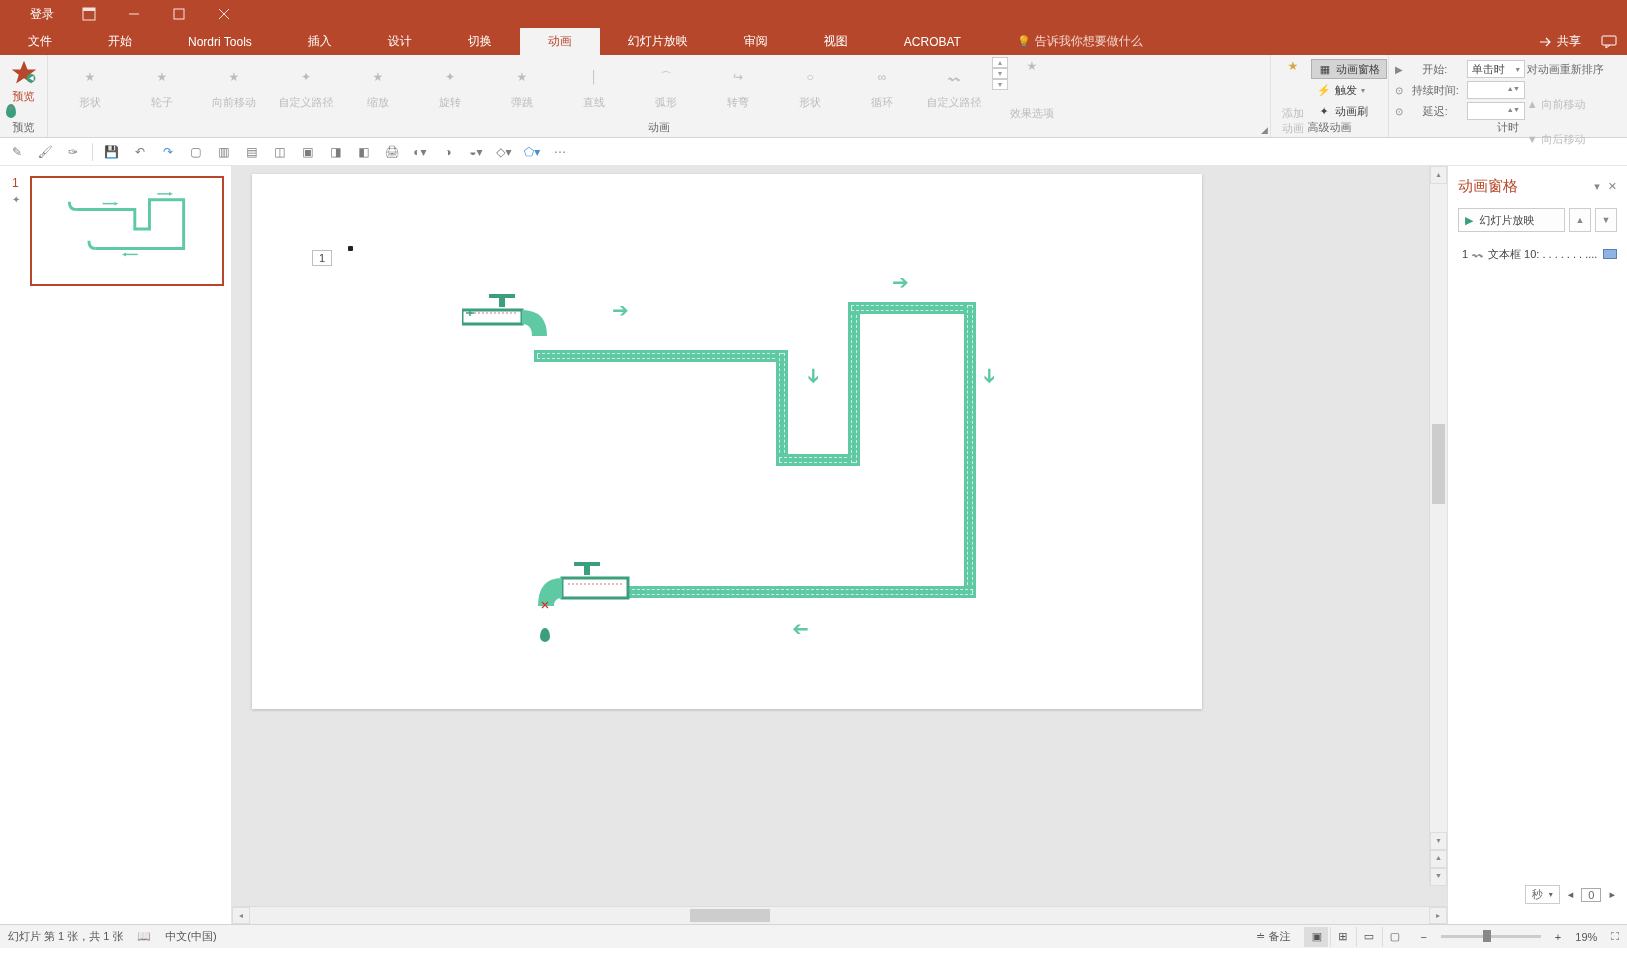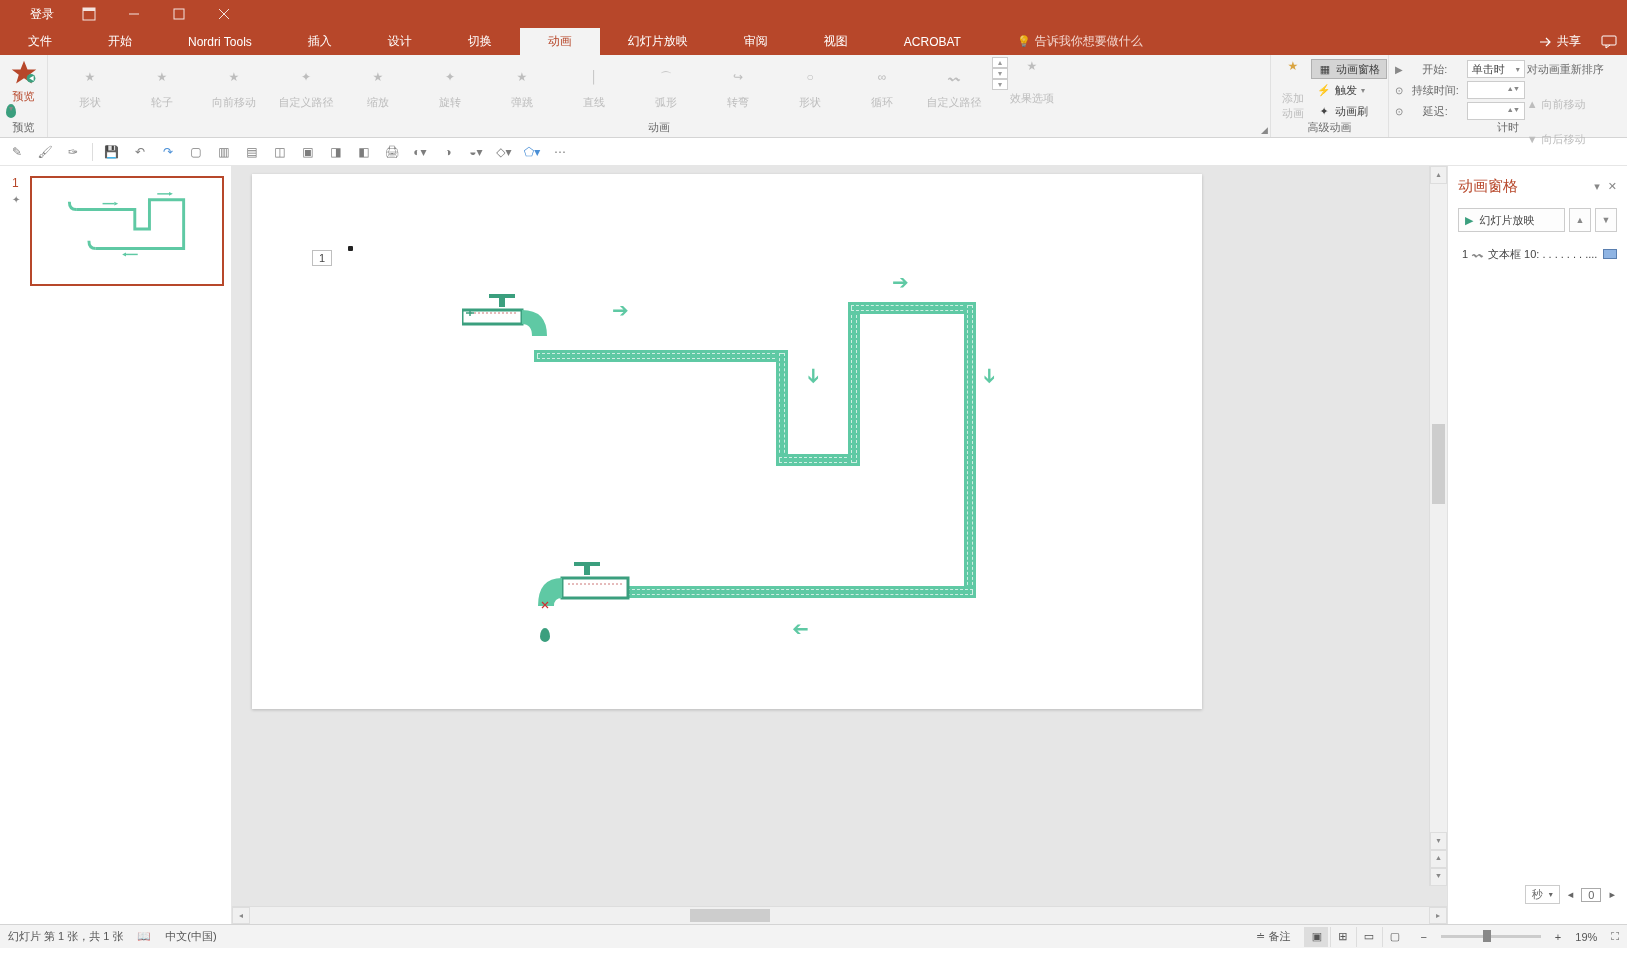--- a/index.html
+++ b/index.html
@@ -37,21 +37,21 @@
 .anim-gallery { display: flex; gap: 0; height: 64px; overflow: hidden; }
 .anim-item { width: 72px; text-align: center; padding-top: 4px; color: #bdbdbd; }
 .anim-item .ic { width: 32px; height: 32px; margin: 0 auto; display: flex; align-items: center; justify-content: center; }
 .anim-item .lbl { font-size: 11px; margin-top: 2px; }
 .gallery-scroll { width: 16px; display: flex; flex-direction: column; }
 .gallery-scroll .gs-btn { flex: 1; border: 1px solid #ccc; background: #fff; font-size: 8px; display: flex; align-items: center; justify-content: center; color: #999; }
 
 
 .big-btn { width: 44px; text-align: center; color: #bdbdbd; padding-top: 2px; }
 .big-btn .ic { width: 32px; height: 32px; margin: 0 auto; }
-.big-btn .lbl { font-size: 11px; margin-top: 0; }
+.big-btn .lbl { font-size: 11px; margin-top: 15px; }
 
 
 .adv-stack { display: flex; flex-direction: column; gap: 1px; padding-top: 2px; }
 .adv-row { height: 20px; display: flex; align-items: center; font-size: 11px; padding: 0 6px; gap: 4px; white-space: nowrap; }
 .adv-row.selected { background: #d4d4d4; border: 1px solid #b0b0b0; }
 .adv-row .ic { width: 14px; height: 14px; display: inline-flex; align-items: center; justify-content: center; }
 
 
 .timing-stack { display: flex; flex-direction: column; gap: 1px; padding-top: 2px; width: 132px; }
 .timing-row { display: flex; align-items: center; height: 20px; font-size: 11px; gap: 4px; }

